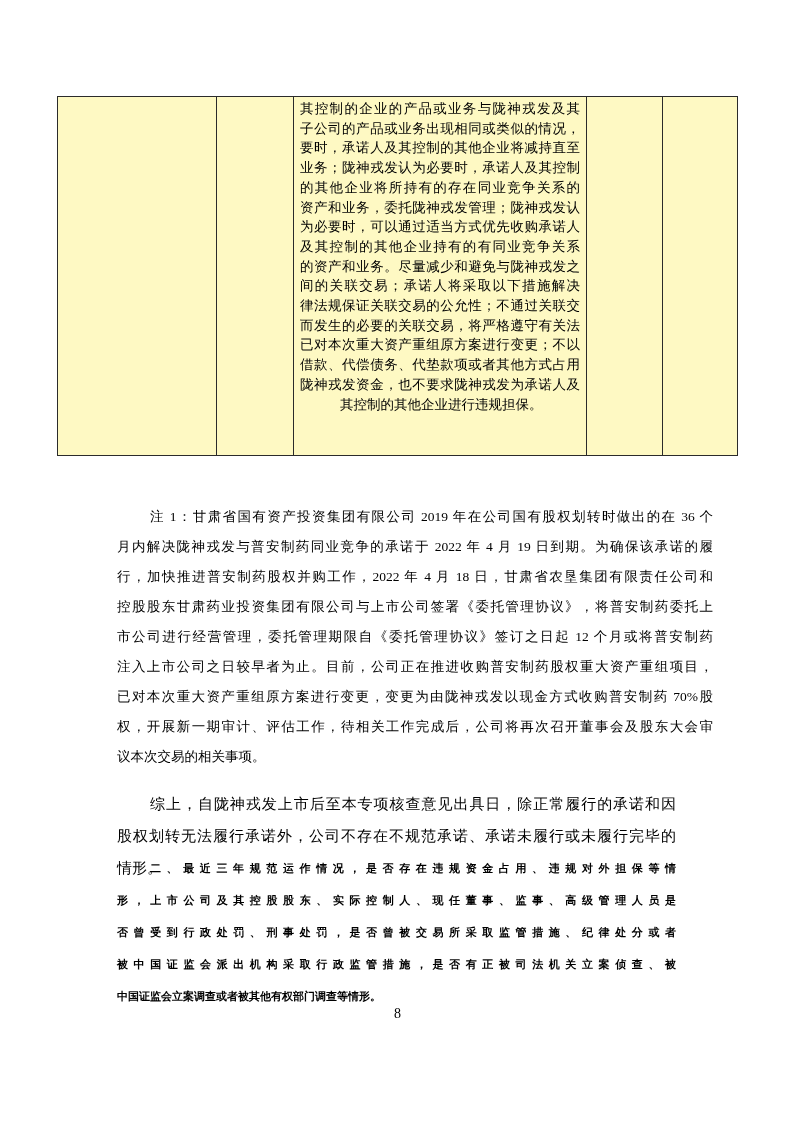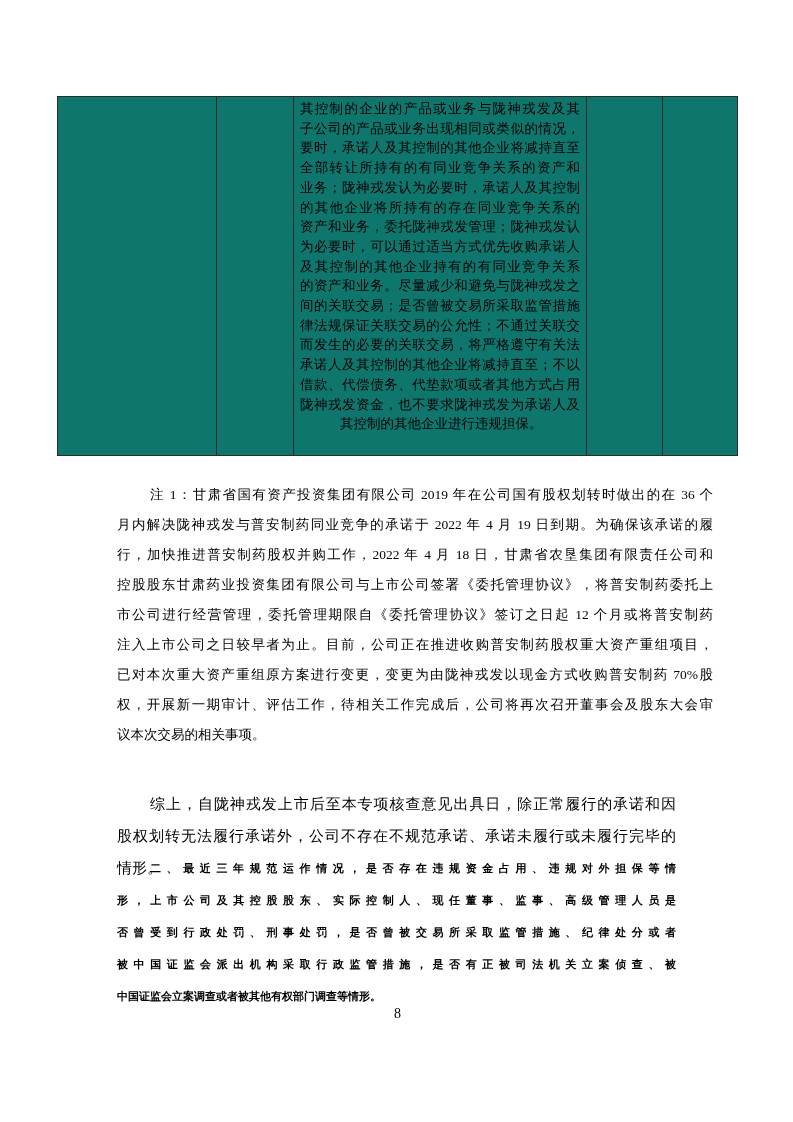--- a/index.html
+++ b/index.html
@@ -16,21 +16,21 @@
 
   
   .doc-table {
     position: absolute;
     left: 57px;
     top: 96px;
     width: 681px;
     height: 360px;
     display: flex;
     border: 1px solid #2b2b2b;
-    background: #0f766e;
+    background: #fef9c3;
   }
   .tcell { height: 100%; border-right: 1px solid #2b2b2b; }
   .tcell:last-child { border-right: none; }
   .col1 { width: 159px; }
   .col2 { width: 77px; }
   .col3 {
     width: 293px;
     padding: 2px 6px 0 6px;
     font-size: 13.5px;
     line-height: 19.7px;
@@ -40,21 +40,21 @@
   .col5 { flex: 1; }
   .col3 .cline { text-align: justify; text-align-last: justify; }
   .col3 .cline:last-child { text-align-last: left; margin-left: 40px; }
 
   
   .para { position: absolute; left: 117px; }
   .para .pline { text-align: justify; text-align-last: justify; white-space: nowrap; }
   .para .pline:first-child { padding-left: 33px; }
   .para .pline:last-child { text-align-last: left; }
 
-  .note  { top: 480px; width: 596px; font-size: 13.5px; line-height: 30px; }
+  .note  { top: 502px; width: 596px; font-size: 13.5px; line-height: 30px; }
   .summary { top: 788px; width: 559px; font-size: 15px; line-height: 32px; }
   .heading2 { top: 852px; width: 559px; font-size: 11px; line-height: 32px; font-weight: bold; }
 
   
   .page-number {
     position: absolute;
     top: 1006px;
     left: 57px;
     width: 681px;
     text-align: center;
@@ -66,31 +66,30 @@
 
 <div class="page">
 
   <div class="doc-table">
     <div class="tcell col1"></div>
     <div class="tcell col2"></div>
     <div class="tcell col3">
         <div class="cline">其控制的企业的产品或业务与陇神戎发及其</div>
         <div class="cline">子公司的产品或业务出现相同或类似的情况，</div>
         <div class="cline">要时，承诺人及其控制的其他企业将减持直至</div>
-        <div class="cline">全部转让所持有的有同业竞争关系的资产和</div>
         <div class="cline">业务；陇神戎发认为必要时，承诺人及其控制</div>
         <div class="cline">的其他企业将所持有的存在同业竞争关系的</div>
         <div class="cline">资产和业务，委托陇神戎发管理；陇神戎发认</div>
         <div class="cline">为必要时，可以通过适当方式优先收购承诺人</div>
         <div class="cline">及其控制的其他企业持有的有同业竞争关系</div>
         <div class="cline">的资产和业务。尽量减少和避免与陇神戎发之</div>
-        <div class="cline">间的关联交易；是否曾被交易所采取监管措施</div>
+        <div class="cline">间的关联交易；承诺人将采取以下措施解决</div>
         <div class="cline">律法规保证关联交易的公允性；不通过关联交</div>
         <div class="cline">而发生的必要的关联交易，将严格遵守有关法</div>
-        <div class="cline">承诺人及其控制的其他企业将减持直至；不以</div>
+        <div class="cline">已对本次重大资产重组原方案进行变更；不以</div>
         <div class="cline">借款、代偿债务、代垫款项或者其他方式占用</div>
         <div class="cline">陇神戎发资金，也不要求陇神戎发为承诺人及</div>
         <div class="cline">其控制的其他企业进行违规担保。</div>
       </div>
     <div class="tcell col4"></div>
     <div class="tcell col5"></div>
   </div>
 
   <div class="para note">
       <div class="pline">注 1：甘肃省国有资产投资集团有限公司 2019 年在公司国有股权划转时做出的在 36 个</div>

